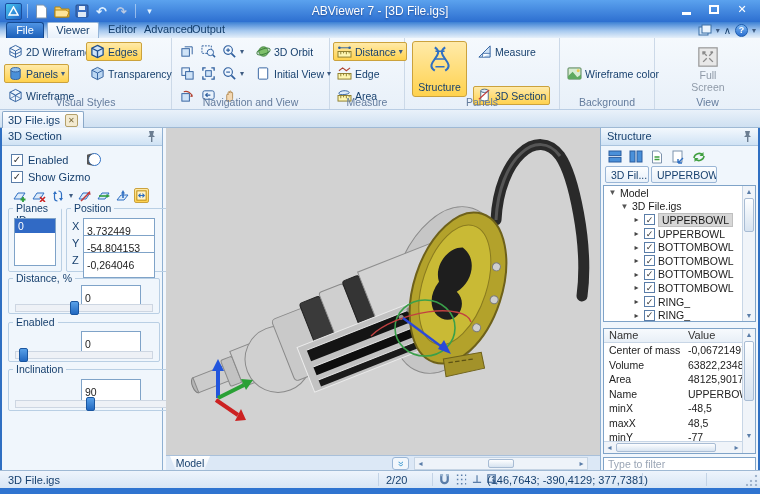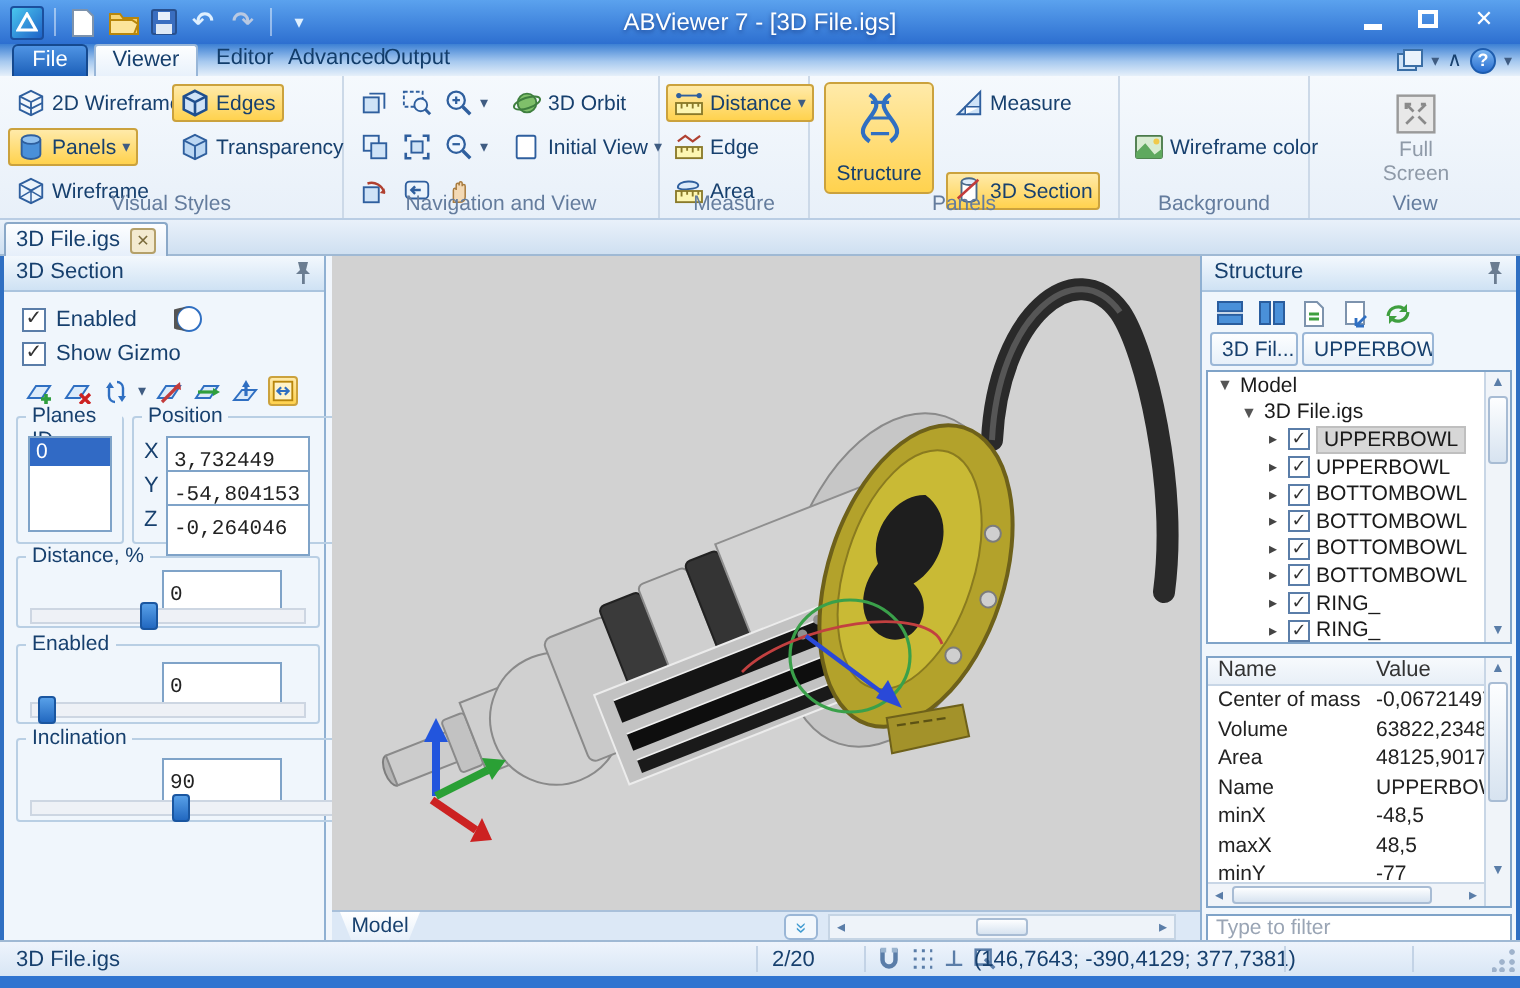--- a/index.html
+++ b/index.html
@@ -47,21 +47,21 @@
   
   .panel{position:absolute;top:128px;height:342px;background:#f0f6fc}
   #section-panel{left:0;width:163px;border-right:1px solid #8fb0d2;border-left:2px solid #2f6fc2}
   #structure-panel{left:600px;width:160px;border-left:1px solid #8fb0d2;border-right:2px solid #2f6fc2}
   .panel-header{position:absolute;left:0;right:0;top:0;height:18px;background:linear-gradient(#f3f8fd,#cfe2f4);border-bottom:1px solid #aac4de;line-height:17px;padding-left:6px;color:#17406e}
   .pin{position:absolute;right:4px;top:2px;width:13px;height:13px}
   .cbrow{position:absolute;display:flex;align-items:center;gap:5px;color:#17406e}
   .cb{width:12px;height:12px;border:1px solid #5a7da8;background:#fff;display:inline-flex;align-items:center;justify-content:center;font-size:10px;color:#333;line-height:1}
   .gbox{position:absolute;border:1px solid #b9cfe4;border-radius:2px}
   .glabel{position:absolute;top:-7px;left:4px;background:#f0f6fc;padding:0 3px;color:#17406e;font-size:10.5px}
-  .tinput{position:absolute;height:15px;border:1px solid #7fa3c8;background:#fff;font-family:Liberation Mono, monospace;font-size:10.5px;color:#222;padding:12px 3px}
+  .tinput{position:absolute;height:15px;border:1px solid #7fa3c8;background:#fff;font-family:Liberation Sans, sans-serif;font-size:10.5px;color:#222;padding:12px 3px}
   .slider{position:absolute;height:8px;background:#eef1f6;border:1px solid #cdd6e2}
   .sl-thumb{position:absolute;top:-4px;width:9px;height:14px;background:linear-gradient(#58a0e8,#2268c0);border:1px solid #1a56a0;border-radius:2px}
   .sect-tools{position:absolute;left:10px;top:60px;display:flex;align-items:center;gap:4px}
   .tico{width:15px;height:15px;display:inline-flex;align-items:center;justify-content:center}
   .tico.hl{background:linear-gradient(#ffeaa9,#ffd24e);border:1px solid #cba23d;border-radius:2px}
   .listbox{position:absolute;background:#fff;border:1px solid #7fa3c8}
   .listbox .sel{height:14px;background:#316ac5;color:#fff;padding:0 3px;font-size:10.5px;line-height:14px}
   
   .stools{position:absolute;left:6px;top:21px;display:flex;gap:6px;align-items:center}
   .stab{position:absolute;top:38px;height:17px;line-height:16px;padding:0 5px;background:linear-gradient(#fdfeff,#e7f0f9);border:1px solid #9ab6d6;border-radius:2px;color:#17406e;font-size:10.5px;white-space:nowrap;overflow:hidden}

